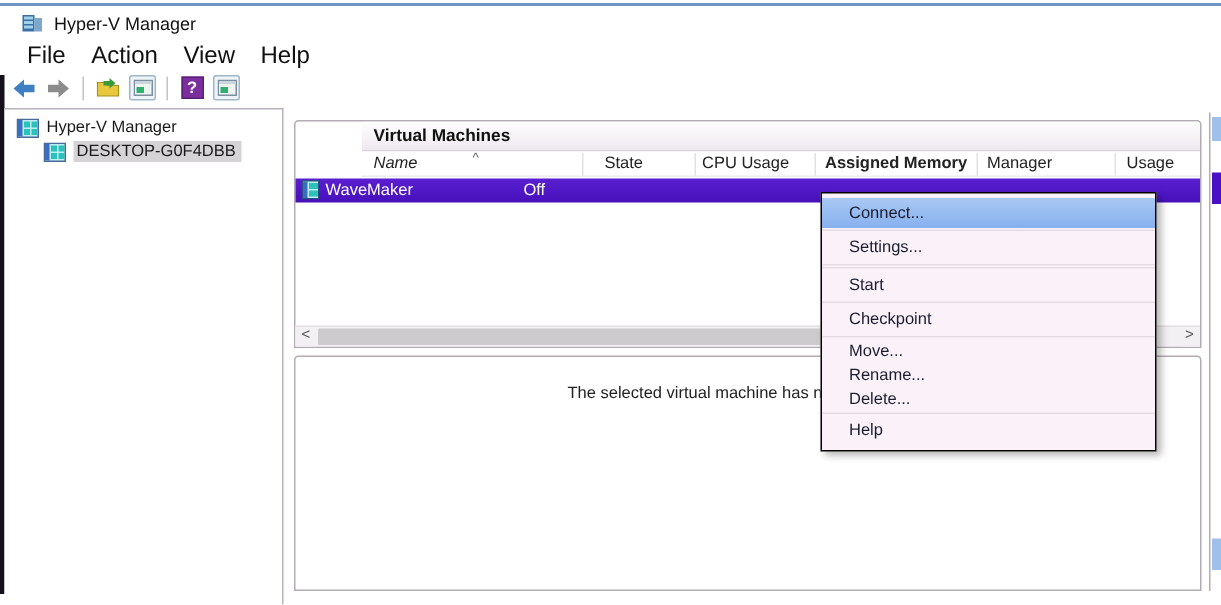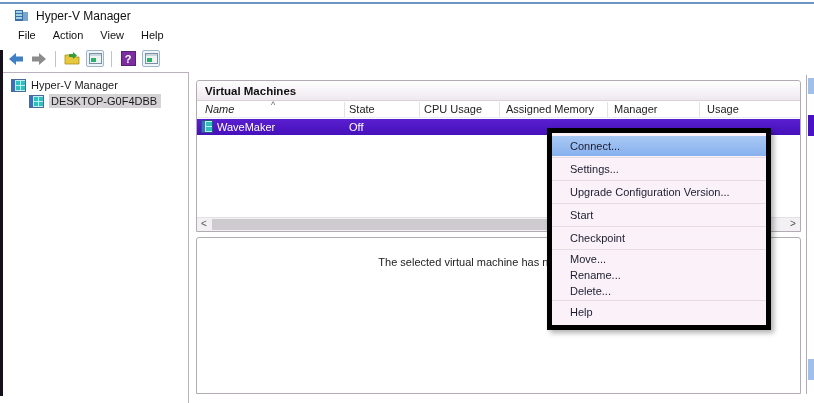--- a/index.html
+++ b/index.html
@@ -13,50 +13,50 @@
   .window { position: relative; width: 734px; height: 403px; background: #fff; }
 
   .top-border { position: absolute; left: 0; top: 2px; width: 814px; height: 2px; background: #6d96c3; }
   .left-border { position: absolute; left: 0; top: 50px; width: 3px; height: 346px; background: #15101c; }
 
   
   .title-bar { position: absolute; left: 14px; top: 8px; display: flex; align-items: center; gap: 7px; }
   .title-text { font-size: 12px; color: #111; }
 
   
-  .menu-bar { position: absolute; left: 18px; top: 29px; display: flex; gap: 17px; font-size: 11px; color: #111; }
+  .menu-bar { position: absolute; left: 18px; top: 29px; display: flex; gap: 17px; font-size: 16px; color: #111; }
   .menu-bar span { cursor: default; }
 
   
   .toolbar { position: absolute; left: 7px; top: 48px; height: 21px; display: flex; align-items: center; gap: 5px; }
   .tb-sep { width: 1px; height: 16px; background: #c3c3c3; margin: 0 2px; }
   .tb-btn { width: 18px; height: 17px; display: flex; align-items: center; justify-content: center; }
   .tb-frame { border: 1px solid #9fb6c8; background: #eef4f8; border-radius: 2px; }
   .help-box { width: 15px; height: 15px; background: #7b2f9e; border: 1px solid #5a1f78; color: #fff; font-weight: bold; font-size: 11px; display: flex; align-items: center; justify-content: center; }
 
   
   .tree-panel { position: absolute; left: 3px; top: 72px; width: 186px; height: 331px; border-top: 1px solid #b9b2bc; border-right: 1px solid #b9b2bc; background: #fff; padding-top: 4px; }
   .tree-item { display: flex; align-items: center; gap: 5px; height: 16px; padding-left: 8px; white-space: nowrap; }
   .tree-item.child { padding-left: 26px; }
   .tree-label-selected { background: #d6d3d7; padding: 1px 4px 1px 2px; }
 
   
   .panel-box { position: absolute; left: 196px; width: 605px; background: #fff; border: 1px solid #b3abb3; border-radius: 3px 3px 0 0; }
-  .vm-box { top: 80px; height: 152px; }
+  .vm-box { top: 80px; height: 152px; padding-left: 44px; }
   .cp-box { top: 237px; height: 157px; }
   .panel-title { position: relative; height: 20px; background: linear-gradient(#fefefe, #efe9ef); border-bottom: 1px solid #d9d1d9; display: flex; align-items: center; padding-left: 8px; font-weight: bold; font-size: 11.5px; color: #111; border-radius: 3px 3px 0 0; }
   .collapse-btn { position: absolute; right: 6px; top: 3px; width: 14px; height: 14px; border: 1px solid #8f8f8f; border-radius: 50%; background: #fafafa; color: #444; font-size: 6px; display: flex; align-items: center; justify-content: center; }
 
   
   .vm-header-row { position: relative; height: 17px; border-bottom: 1px solid #ececec; color: #222; }
   .vm-header-row .col { position: absolute; top: 2px; }
   .hdr-div { position: absolute; top: 1px; width: 1px; height: 15px; background: #e2e2e2; }
   .sort-caret { position: absolute; top: -1px; left: 74px; font-size: 9px; color: #666; }
-  .c-name { left: 8px; font-style: italic; } .c-state { left: 152px; } .c-cpu { left: 227px; }
-  .c-mem { left: 309px; } .c-up { left: 417px; } .c-status { left: 510px; }
+  .c-name { left: 8px; font-style: italic; } .c-state { left: 162px; } .c-cpu { left: 227px; }
+  .c-mem { left: 309px; font-weight: bold; } .c-up { left: 417px; } .c-status { left: 510px; }
   .d1 { left: 147px; } .d2 { left: 222px; } .d3 { left: 302px; } .d4 { left: 410px; } .d5 { left: 502px; }
 
   .vm-row { position: absolute; top: 38px; left: 0; width: 603px; height: 16px; background: linear-gradient(#5a1fd0, #4610bb); color: #fff; display: flex; align-items: center; }
   .vm-row .row-name { margin-left: 20px; }
   .vm-row .row-state { position: absolute; left: 152px; }
   .vm-row-icon { position: absolute; left: 4px; top: 1px; }
 
   
   .h-scroll { position: absolute; bottom: 0; left: 0; width: 603px; height: 14px; background: #f2f0f2; border-top: 1px solid #e4e0e4; }
   .scroll-arrow { position: absolute; top: 0; width: 14px; height: 13px; color: #555; font-size: 10px; line-height: 12px; text-align: center; background: #f2f0f2; }
@@ -67,21 +67,21 @@
   .cp-message { margin-top: 18px; text-align: center; color: #222; }
 
   
   .right-sliver { position: absolute; left: 806px; top: 75px; width: 8px; height: 319px; background: #fff; border-left: 1px solid #b3abb3; }
   .frag { position: absolute; left: 1px; width: 7px; }
   .frag.b1 { top: 3px; height: 16px; background: #9fc0ea; }
   .frag.pu { top: 40px; height: 21px; background: #4911c6; }
   .frag.b2 { top: 284px; height: 21px; background: #9fc0ea; }
 
   
-  .context-menu { position: absolute; left: 547px; top: 128px; width: 224px; background: #faf2f8; border: 5px solid #000000; box-shadow: 3px 3px 5px rgba(0,0,0,0.3); padding: 3px 0; z-index: 10; color: #1c1c30; }
+  .context-menu { position: absolute; left: 547px; top: 128px; width: 224px; background: #faf2f8; border: 1px solid #000000; box-shadow: 3px 3px 5px rgba(0,0,0,0.3); padding: 3px 0; z-index: 10; color: #1c1c30; }
   .menu-item { height: 20px; line-height: 20px; padding-left: 18px; cursor: default; }
   .menu-item.small { height: 16px; line-height: 16px; }
   .menu-item.highlighted { background: linear-gradient(#a9c9f5, #87b0ed); }
   .menu-sep { height: 1px; background: #e7dbe3; margin: 1px 0; }
 
   svg { display: block; }
 </style>
 </head>
 <body>
 
@@ -220,21 +220,20 @@
     <span class="frag b1"></span>
     <span class="frag pu"></span>
     <span class="frag b2"></span>
   </div>
 
   <div class="context-menu">
     <div class="menu-item highlighted">Connect...</div>
     <div class="menu-sep"></div>
     <div class="menu-item">Settings...</div>
     <div class="menu-sep"></div>
-    <div class="menu-item">Upgrade Configuration Version...</div>
     <div class="menu-sep"></div>
     <div class="menu-item">Start</div>
     <div class="menu-sep"></div>
     <div class="menu-item">Checkpoint</div>
     <div class="menu-sep"></div>
     <div class="menu-item small">Move...</div>
     <div class="menu-item small">Rename...</div>
     <div class="menu-item small">Delete...</div>
     <div class="menu-sep"></div>
     <div class="menu-item">Help</div>

